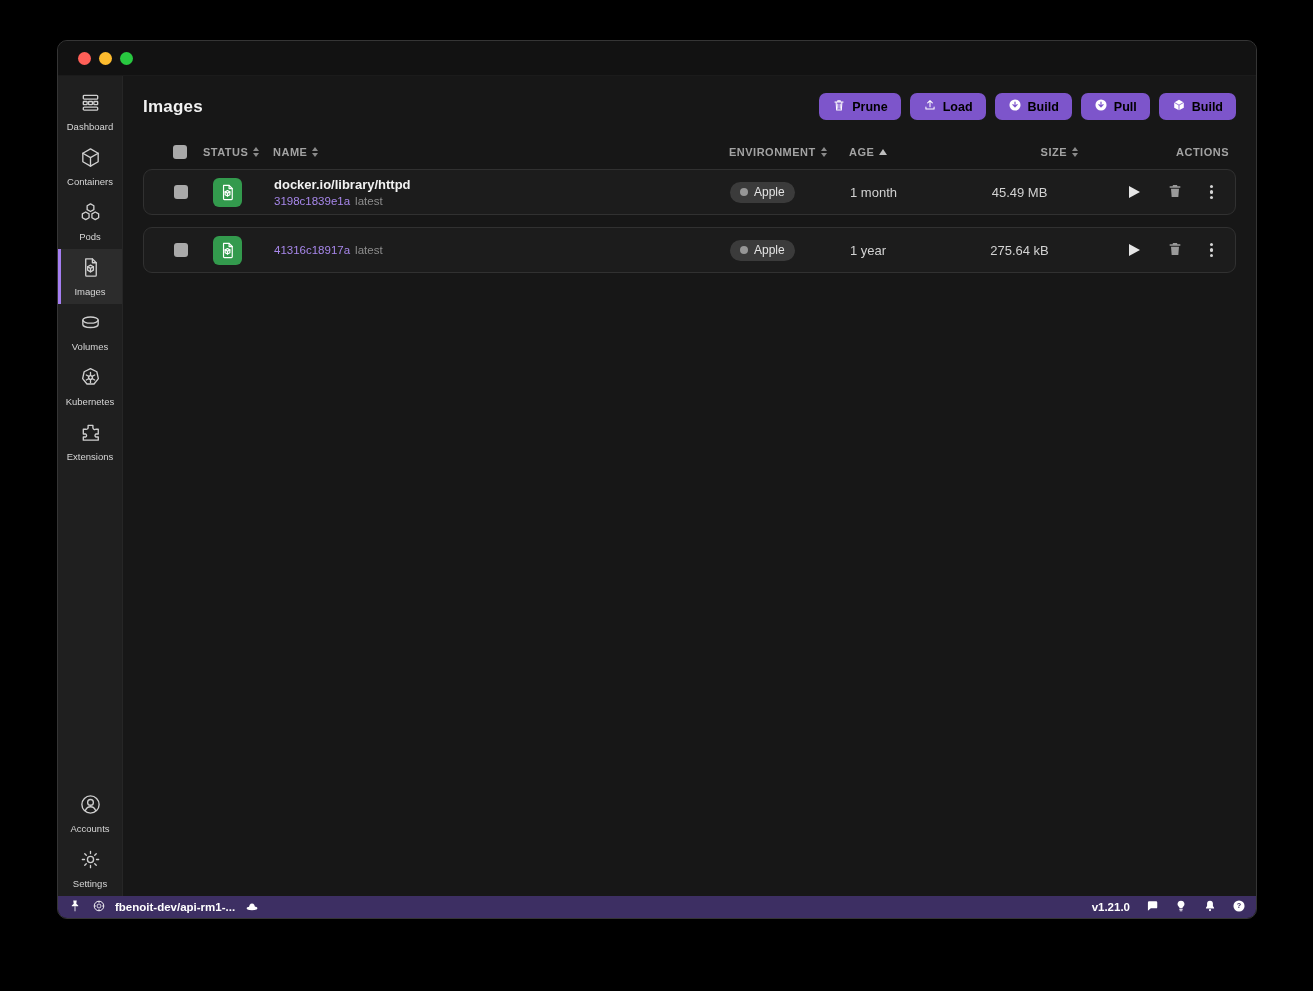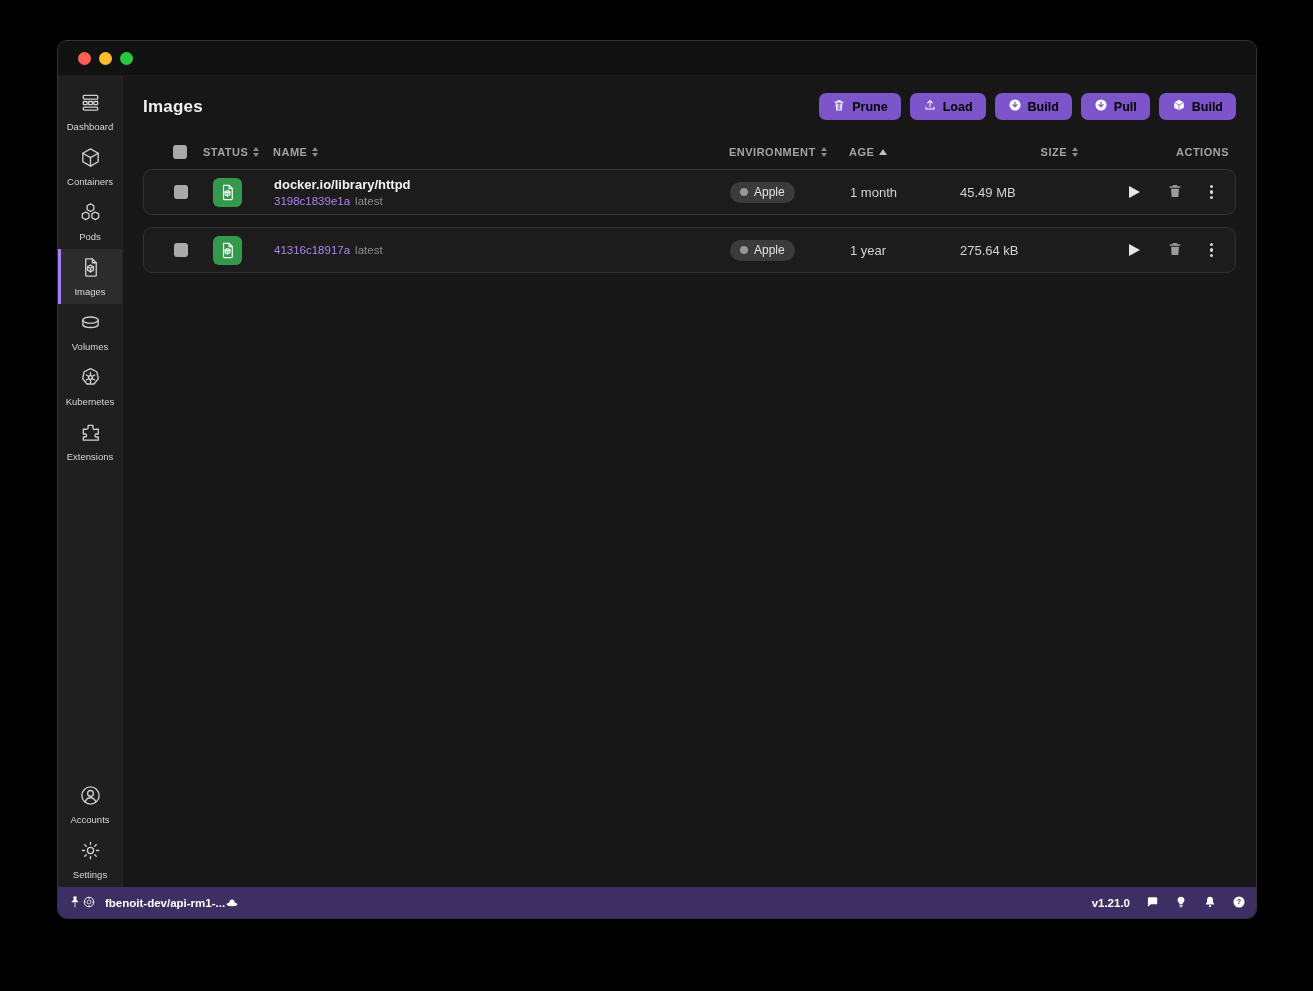--- a/index.html
+++ b/index.html
@@ -83,32 +83,32 @@
     stroke-linejoin:round;stroke-linecap:round;}
   .name-cell{display:flex;flex-direction:column;gap:3px;min-width:0;}
   .img-name{font-size:13px;font-weight:600;color:var(--txt);white-space:nowrap;}
   .img-sub{font-size:11.5px;display:flex;gap:5px;}
   .img-hash{color:var(--hash);} .img-tag{color:var(--txt-gray);}
   .badge{display:inline-flex;align-items:center;gap:6px;background:#3b3b3b;
     border-radius:999px;height:21px;padding:0 10px;font-size:12px;color:#e4e4e4;
     justify-self:start;}
   .badge-dot{width:8px;height:8px;border-radius:50%;background:#979797;}
   .cell-text{font-size:13px;color:#d2d2d2;}
-  .cell-right{text-align:left;}
+  .cell-right{text-align:center;}
   .actions{display:flex;justify-content:flex-end;align-items:center;gap:23px;padding-right:20px;}
   .act{background:none;border:none;cursor:pointer;display:flex;align-items:center;
     justify-content:center;padding:2px;}
   .play-tri{width:0;height:0;border-top:6.5px solid transparent;border-bottom:6.5px solid transparent;
     border-left:11px solid #e6e6e6;}
   .act svg{width:16px;height:16px;fill:#9a9a9a;}
   .kebab{display:flex;flex-direction:column;gap:2.5px;}
   .kebab i{width:3.2px;height:3.2px;border-radius:50%;background:#d4d4d4;}
   
-  .statusbar{height:31px;background:var(--statusbar);flex:0 0 auto;display:flex;
-    align-items:center;padding:0 10px;color:#fff;font-size:11.5px;font-weight:600;}
+  .statusbar{height:22px;background:var(--statusbar);flex:0 0 auto;display:flex;
+    align-items:center;padding:0 10px;color:#fff;font-size:11.5px;font-weight:600;gap:10px;}
   .statusbar svg{width:14px;height:14px;}
   .sb-right{margin-left:auto;display:flex;align-items:center;gap:15px;}
   .sb-item{display:flex;align-items:center;gap:9px;cursor:pointer;background:none;
     border:none;color:#fff;font-family:inherit;font-size:11.5px;font-weight:600;}
 </style>
 </head>
 <body>
 
 <div class="window">
 

